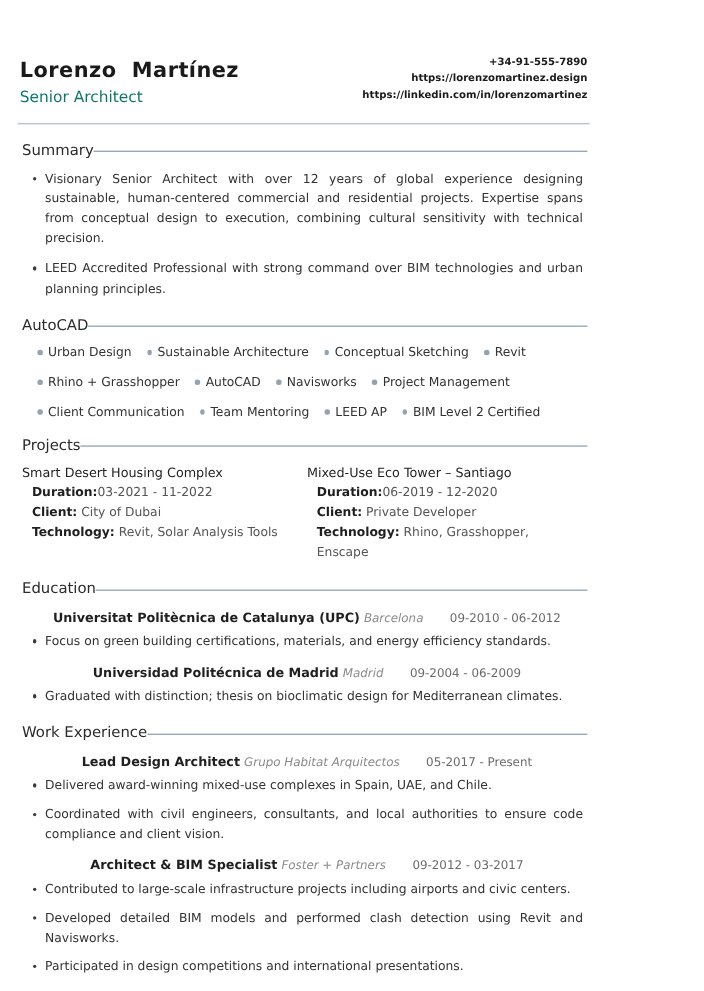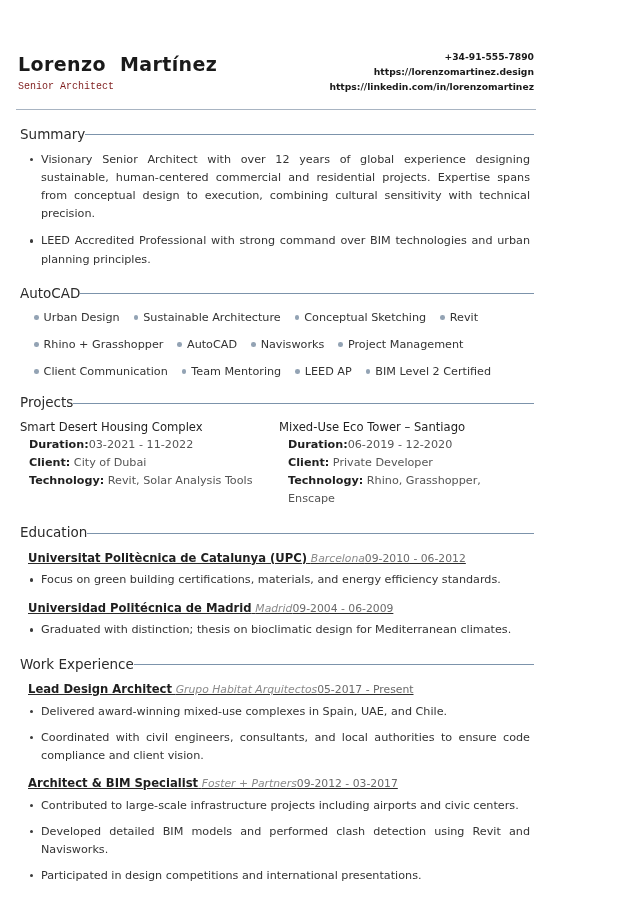--- a/index.html
+++ b/index.html
@@ -32,25 +32,24 @@
   .identity { padding-top: 6px; }
   .full-name {
     font-size: 19px;
     font-weight: bold;
     letter-spacing: 0.4px;
     color: #1a1a1a;
     line-height: 1.15;
     white-space: pre;
   }
   .job-title {
-    font-size: 10px;
-    color: #7f1d1d;
+    font-size: 14px;
+    color: #0f766e;
     margin-top: 5px;
     line-height: 1.2;
-    font-family: Liberation Mono, monospace;
   }
   .contact {
     text-align: right;
     font-size: 9.2px;
     font-weight: bold;
     color: #1a1a1a;
     line-height: 1.62;
     padding-top: 2px;
   }
   .contact div { white-space: nowrap; }
@@ -154,24 +153,23 @@
     color: #555555;
     padding-left: 9px;
   }
   .project-row .lbl { font-weight: bold; color: #1f1f1f; }
 
   
   .entry { margin-top: 10px; }
   .entry:first-child { margin-top: 9px; }
   .entry-head {
     display: flex;
-    justify-content: flex-start;
+    justify-content: center;
     align-items: baseline;
-    gap: 0;
-    text-decoration: underline;
+    gap: 24px;
   }
   .entry-main {
     font-size: 11.6px;
     line-height: 1.45;
     color: #1f1f1f;
   }
   .entry-primary { font-weight: bold; }
   .entry-secondary {
     font-style: italic;
     color: #8a8a8a;

